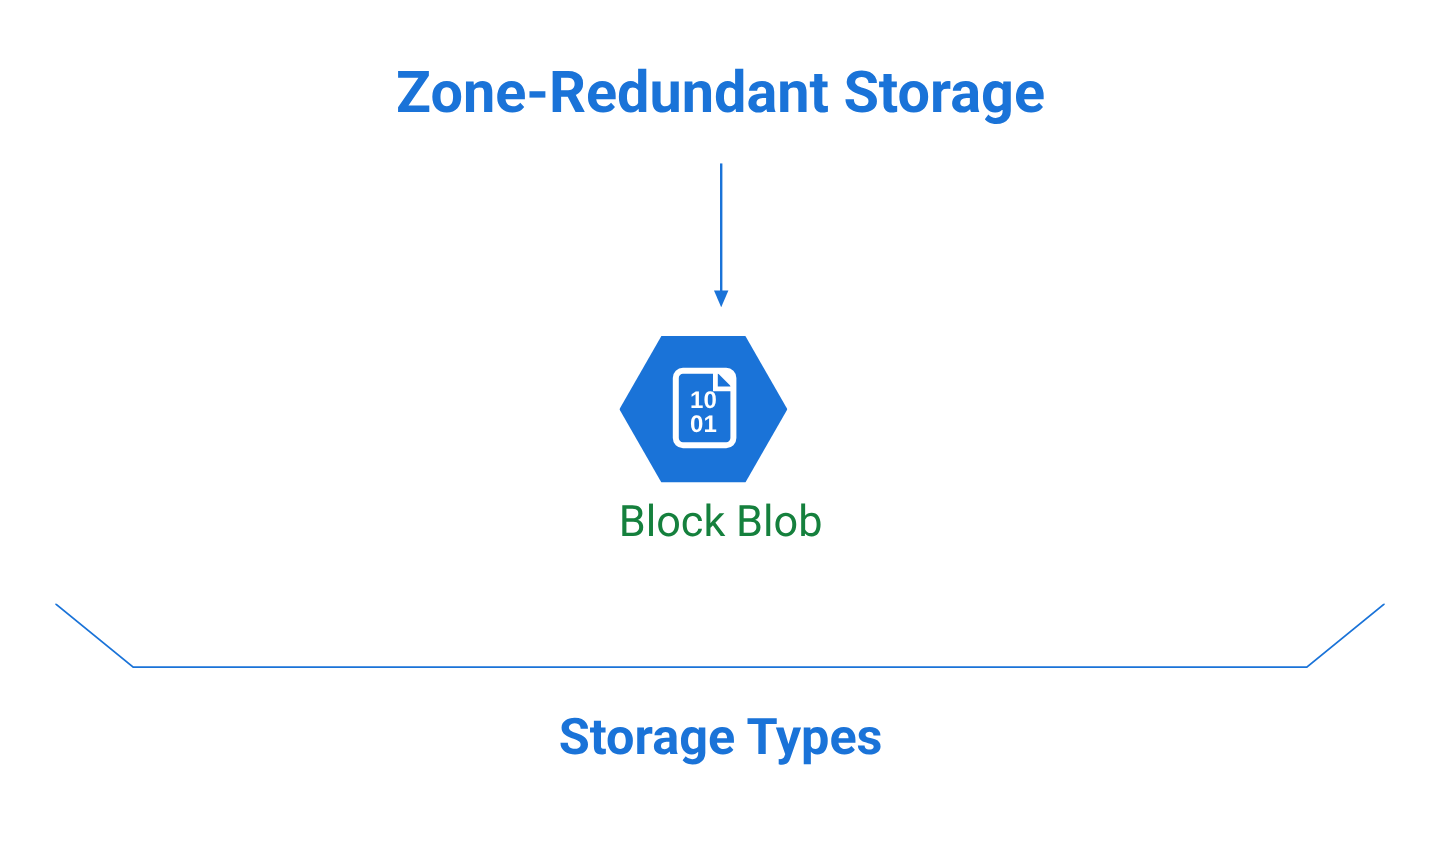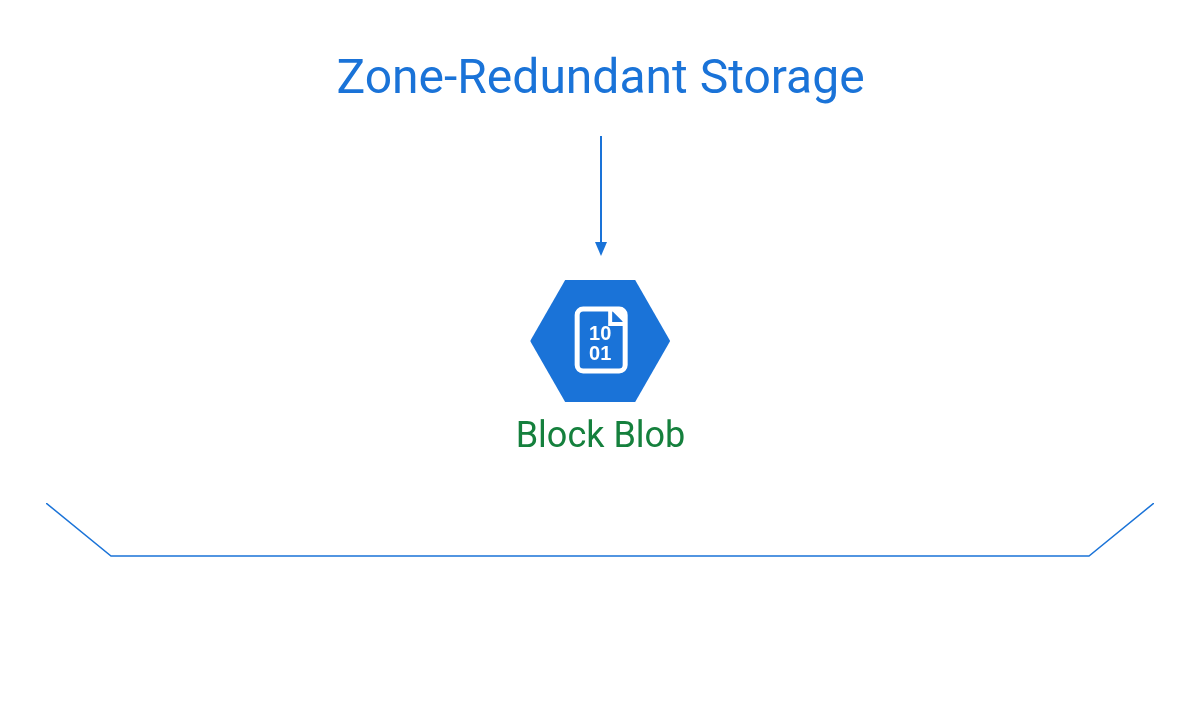--- a/index.html
+++ b/index.html
@@ -19,37 +19,36 @@
       height: 100%;
       position: relative;
     }
     .title-top {
       position: absolute;
       top: 48px;
       left: 0;
       right: 0;
       text-align: center;
       font-size: 48px;
-      font-weight: 400;
+      font-weight: 700;
       color: #1a73d8;
     }
     .arrow-down {
       position: absolute;
       top: 136px;
       left: 50%;
       transform: translateX(-50%);
     }
     .hexagon-wrapper {
       position: absolute;
       top: 280px;
       left: 50%;
       transform: translateX(-50%);
       display: flex;
       flex-direction: column;
-      align-items: center;
     }
     .hexagon {
       width: 140px;
       height: 122px;
       position: relative;
     }
     .hexagon svg {
       width: 100%;
       height: 100%;
     }
@@ -105,14 +104,15 @@
     </div>
     <div class="node-label">Block Blob</div>
   </div>
 
   <div class="bracket-container">
     <svg width="1108" height="60" viewBox="0 0 1108 60">
       <path d="M 0 0 L 65 53 L 1043 53 L 1108 0" fill="none" stroke="#1a73d8" stroke-width="1.5"></path>
     </svg>
   </div>
 
+  <div class="title-bottom">Storage Types</div>
 
 </div>
 
 </body></html>

